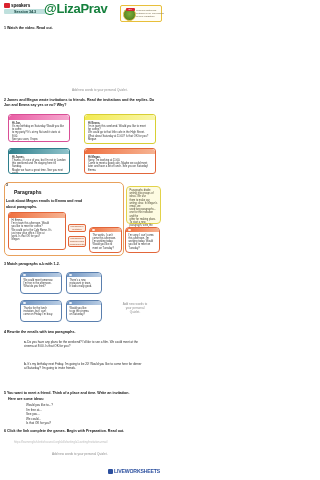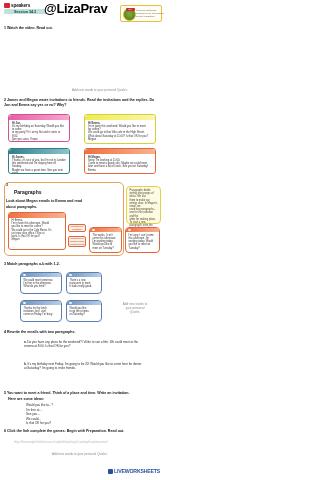--- a/index.html
+++ b/index.html
@@ -16,21 +16,21 @@
   .hdr{position:absolute;left:0;top:0;width:164px;height:30px;}
   .logo-box{position:absolute;left:4px;top:3px;width:42px;}
   .logo-row{display:flex;align-items:center;gap:1px;}
   .logo-mark{width:6px;height:5px;background:#d9232e;border-radius:1px;}
   .logo-txt{font-size:4.6px;font-weight:bold;color:#111;letter-spacing:-.1px;}
   .logo-sub{margin-top:1px;background:#bfe0dd;border-radius:1px;
             font-size:3.8px;font-weight:bold;color:#14433f;
             text-align:center;padding:.5px 1px;letter-spacing:-.1px;}
 
   .wmark{position:absolute;left:44px;top:1px;font-size:13px;font-weight:bold;
-         color:#000000;letter-spacing:-.3px;white-space:nowrap;}
+         color:#15803d;letter-spacing:-.3px;white-space:nowrap;}
 
   .badge{position:absolute;left:120px;top:5px;width:40px;height:15px;
          border:.6px solid #e8bf3a;border-radius:2px;background:#fffdf4;}
   .seal{position:absolute;left:2px;top:1.6px;width:11px;height:11px;border-radius:50%;
         background:radial-gradient(circle at 50% 45%,#7fae3a 0%,#5d8c25 60%,#3f6b17 100%);
         border:.5px solid #d2b33d;}
   .seal-top{position:absolute;left:1.5px;top:-.6px;width:9px;height:3px;background:#d9232e;
             border-radius:1px;font-size:2.4px;color:#fff;text-align:center;line-height:3px;}
   .badge-lines{position:absolute;left:15px;top:2.5px;}
   .badge-lines span{display:block;font-size:2.5px;color:#6b6246;line-height:3.1px;

